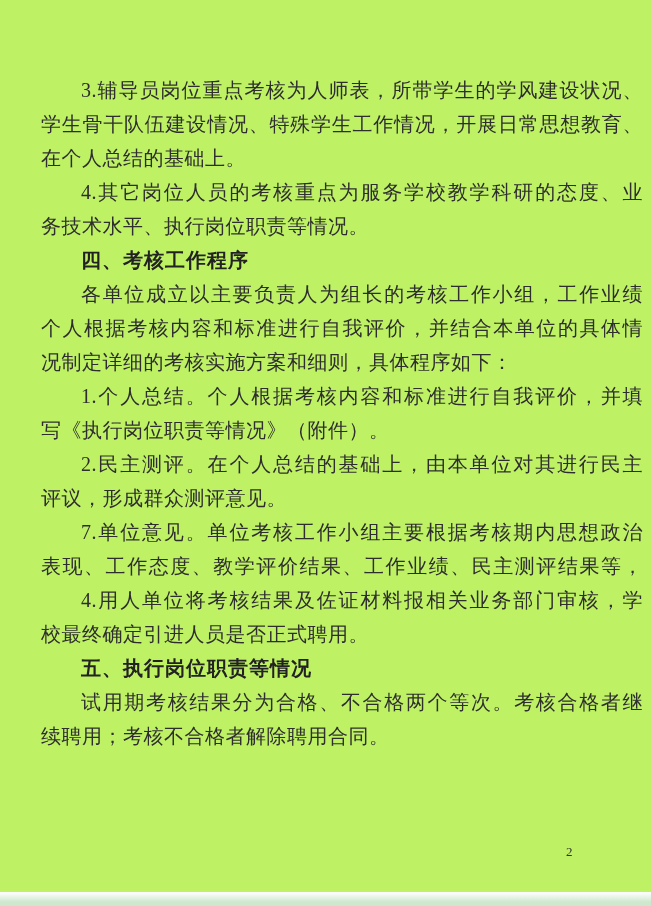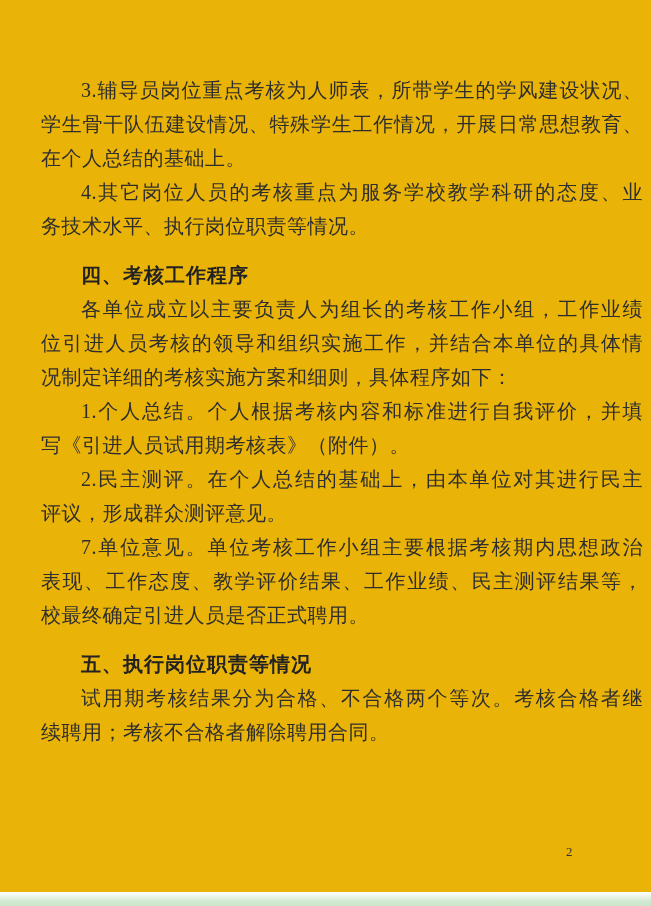--- a/index.html
+++ b/index.html
@@ -1,20 +1,20 @@
 <!DOCTYPE html>
 <html><head>
 <meta charset="utf-8">
 <style>
   html, body { margin: 0; padding: 0; background: #ffffff; }
   .page {
     position: relative;
     width: 651px;
     height: 906px;
-    background: #eab308;
+    background: #bef264;
     overflow: hidden;
     font-family: "Liberation Serif", "DejaVu Serif", serif;
   }
   .textblock {
     position: absolute;
     left: 41px;
     top: 73px;
     width: 602px;
   }
   .ln {
@@ -30,21 +30,20 @@
     white-space: normal;
     text-align: justify;
     text-align-last: justify;
   }
   .ln.ind { text-indent: 2em; }
   .ln.h {
     font-family: "Liberation Sans", "DejaVu Sans", sans-serif;
     font-weight: bold;
     color: #222222;
     letter-spacing: 1px;
-    margin-top: 15px;
   }
   .page-number {
     position: absolute;
     left: 566px;
     top: 844px;
     font-size: 13px;
     line-height: 16px;
     color: #333333;
     font-family: "Liberation Serif", "DejaVu Serif", serif;
   }
@@ -62,28 +61,29 @@
 
 <div class="page">
   <div class="textblock">
     <div class="ln ind j">3.辅导员岗位重点考核为人师表，所带学生的学风建设状况、</div>
     <div class="ln j">学生骨干队伍建设情况、特殊学生工作情况，开展日常思想教育、</div>
     <div class="ln">在个人总结的基础上。</div>
     <div class="ln ind j">4.其它岗位人员的考核重点为服务学校教学科研的态度、业</div>
     <div class="ln">务技术水平、执行岗位职责等情况。</div>
     <div class="ln ind h">四、考核工作程序</div>
     <div class="ln ind j">各单位成立以主要负责人为组长的考核工作小组，工作业绩</div>
-    <div class="ln j">位引进人员考核的领导和组织实施工作，并结合本单位的具体情</div>
+    <div class="ln j">个人根据考核内容和标准进行自我评价，并结合本单位的具体情</div>
     <div class="ln">况制定详细的考核实施方案和细则，具体程序如下：</div>
     <div class="ln ind j">1.个人总结。个人根据考核内容和标准进行自我评价，并填</div>
-    <div class="ln">写《引进人员试用期考核表》（附件）。</div>
+    <div class="ln">写《执行岗位职责等情况》（附件）。</div>
     <div class="ln ind j">2.民主测评。在个人总结的基础上，由本单位对其进行民主</div>
     <div class="ln">评议，形成群众测评意见。</div>
     <div class="ln ind j">7.单位意见。单位考核工作小组主要根据考核期内思想政治</div>
     <div class="ln j">表现、工作态度、教学评价结果、工作业绩、民主测评结果等，</div>
+    <div class="ln ind j">4.用人单位将考核结果及佐证材料报相关业务部门审核，学</div>
     <div class="ln">校最终确定引进人员是否正式聘用。</div>
     <div class="ln ind h">五、执行岗位职责等情况</div>
     <div class="ln ind j">试用期考核结果分为合格、不合格两个等次。考核合格者继</div>
     <div class="ln">续聘用；考核不合格者解除聘用合同。</div>
   </div>
 
   <div class="page-number">2</div>
 
   <div class="bottom-strip"></div>
 </div>

